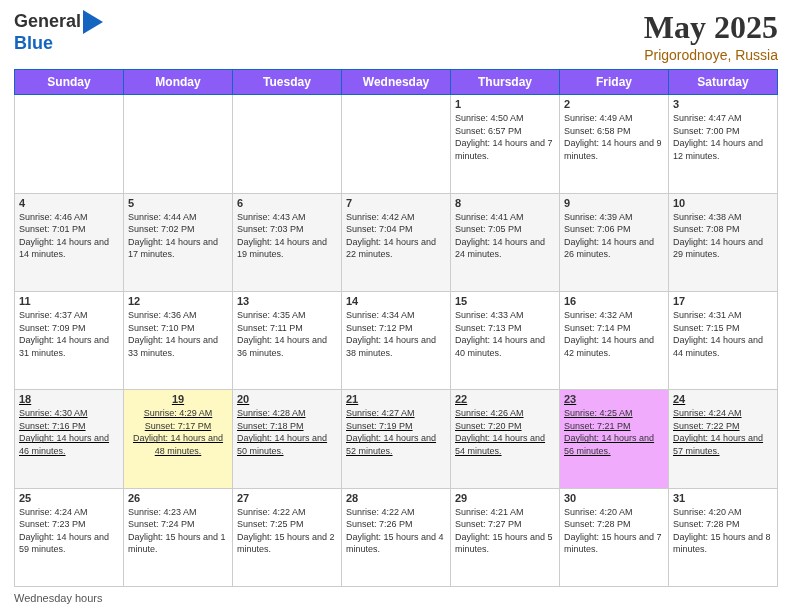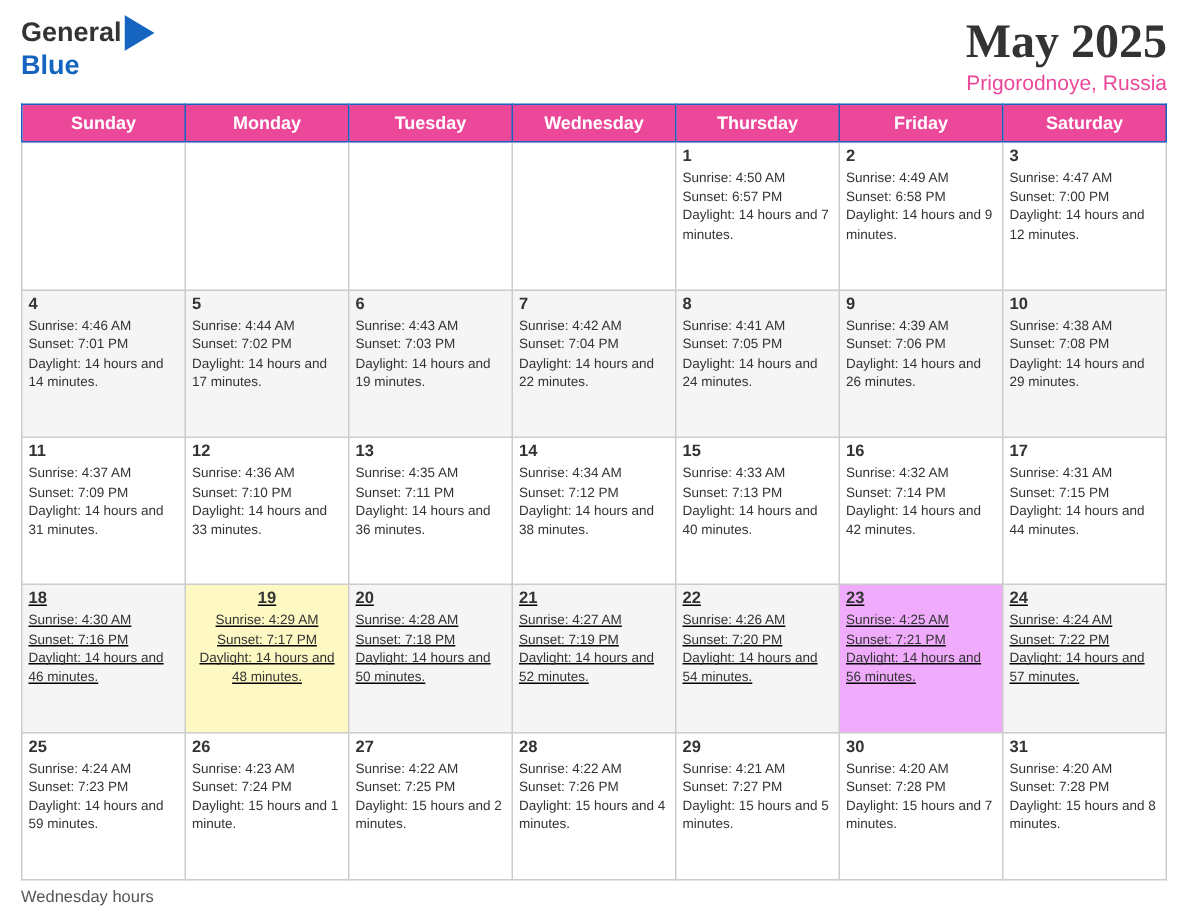--- a/index.html
+++ b/index.html
@@ -49,32 +49,32 @@
     }
     .main-title {
       font-size: 32px;
       font-weight: bold;
       color: #333;
       line-height: 1.1;
       font-family: Liberation Serif, serif;
     }
     .subtitle {
       font-size: 14px;
-      color: #ec4899;
+      color: #a16207;
       margin-top: 2px;
     }
     .calendar {
       flex: 1;
       border: 1px solid #ccc;
       border-collapse: collapse;
       width: 100%;
       table-layout: fixed;
     }
     .calendar th {
-      background: #ec4899;
+      background: #8b5cf6;
       color: #fff;
       text-align: center;
       font-size: 12px;
       font-weight: bold;
       padding: 5px 3px;
       border: 1px solid #1565c0;
     }
     .calendar td {
       vertical-align: top;
       border: 1px solid #ccc;

